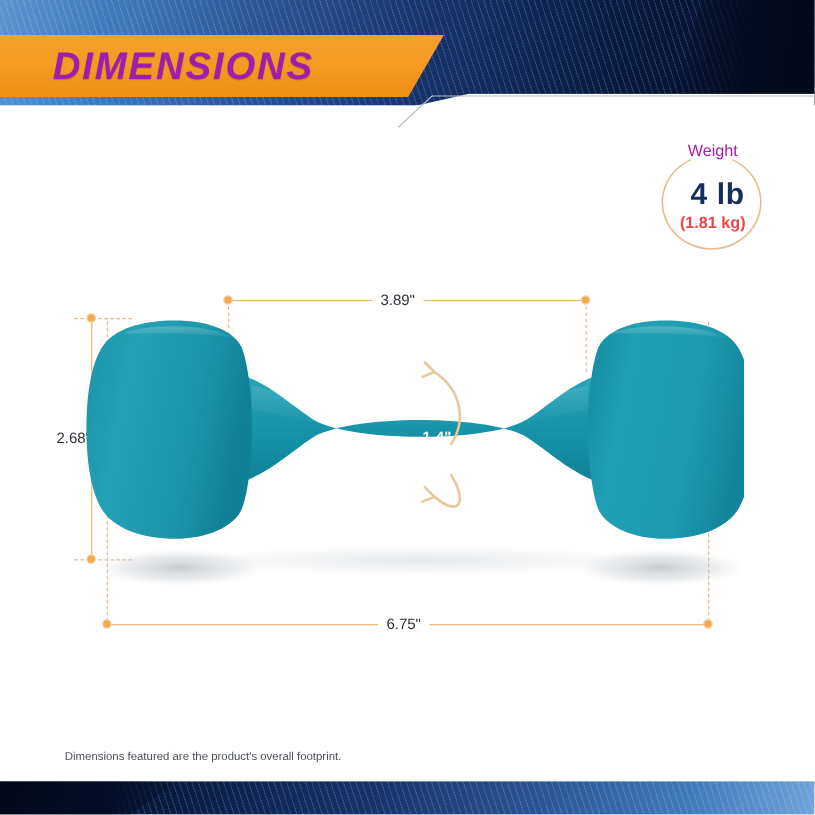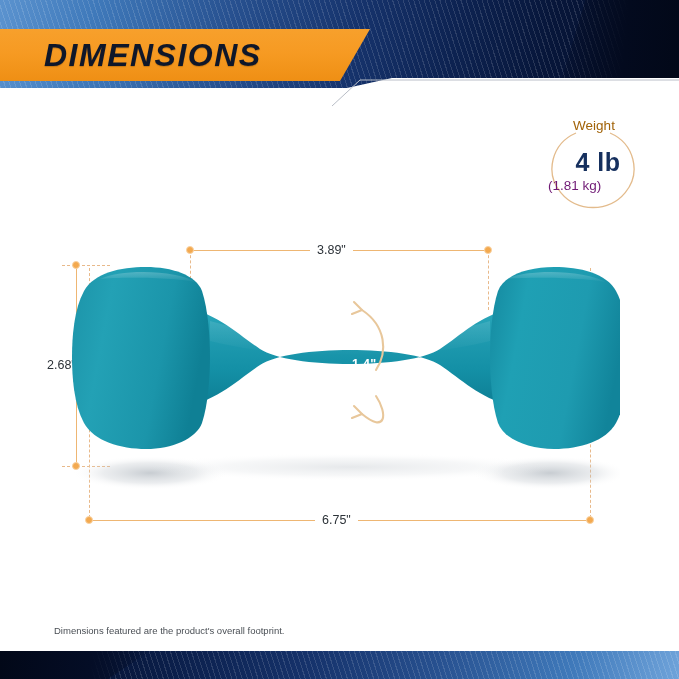--- a/index.html
+++ b/index.html
@@ -38,21 +38,21 @@
   }
   .orange-bar{
     position:absolute;left:0;top:29px;width:370px;height:52px;
     background:linear-gradient(180deg,#f7a02c 0%,#f69a22 48%,#ef8f14 100%);
     clip-path:polygon(0 0, 370px 0, 340px 52px, 0 52px);
     box-shadow:0 1px 2px rgba(0,0,0,0.25);
   }
   .orange-title{
     position:absolute;left:44px;top:37px;
     font-size:32px;font-weight:bold;font-style:italic;
-    letter-spacing:1.5px;color:#0f172a;
+    letter-spacing:1.5px;color:#a21caf;
     text-shadow:0 1px 1px rgba(120,70,0,0.35);
     white-space:nowrap;
   }
 
   
   .footer-band{
     position:absolute;left:0;bottom:0;width:679px;height:28px;overflow:hidden;
   }
   .ftr-grad{
     position:absolute;inset:0;
@@ -70,29 +70,29 @@
     position:absolute;left:0;top:0;width:150px;height:28px;
     background:linear-gradient(95deg,#020818 0%,#040d26 60%,rgba(4,13,38,0) 100%);
     clip-path:polygon(0 0,100% 0,72% 100%,0 100%);
   }
 
   
   .weight-badge{position:absolute;left:548px;top:118px;width:92px;height:92px;}
   .weight-ring{position:absolute;left:0;top:10px;width:90px;height:82px;}
   .weight-label{
     position:absolute;left:0;top:0;width:92px;text-align:center;
-    font-size:13.5px;color:#a16207;
+    font-size:13.5px;color:#a21caf;
   }
   .weight-main{
     position:absolute;left:4px;top:30px;width:92px;text-align:center;
     font-size:25px;font-weight:bold;color:#16305e;letter-spacing:0.5px;
   }
   .weight-sub{
-    position:absolute;left:0;top:60px;width:92px;
-    font-size:13.5px;font-weight:normal;color:#701a75;
+    position:absolute;left:0;top:60px;width:92px;text-align:center;
+    font-size:13.5px;font-weight:bold;color:#ef4444;
   }
 
   
   .guide{position:absolute;background:transparent;}
   .vdash{
     position:absolute;width:0;border-left:1px dashed #e8b98a;
   }
   .hdash{
     position:absolute;height:0;border-top:1px dashed #e8b98a;
   }

